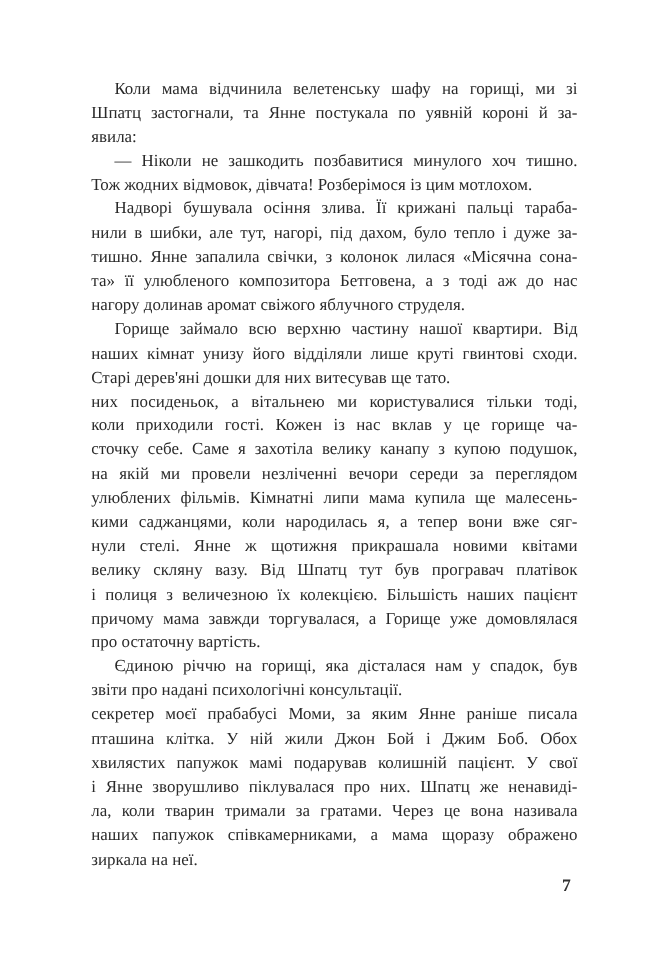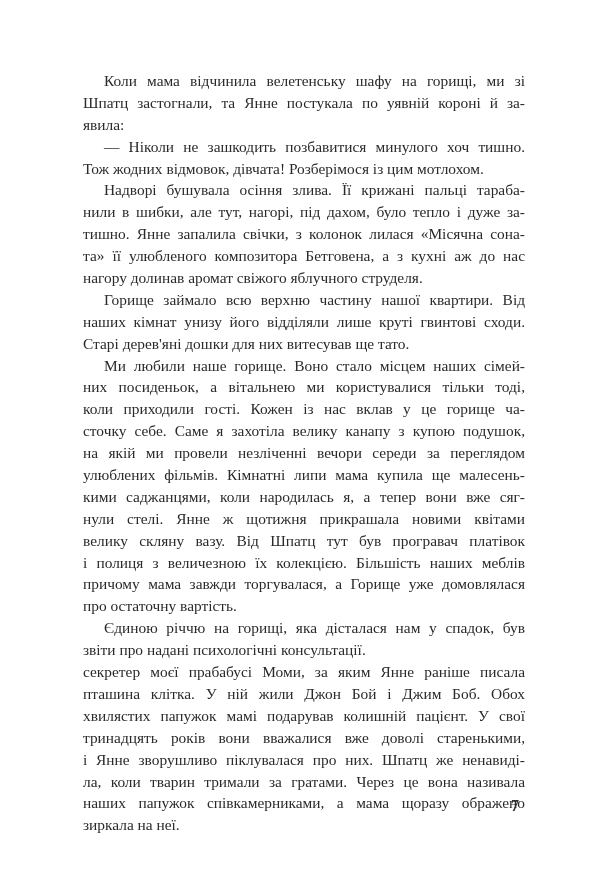--- a/index.html
+++ b/index.html
@@ -29,50 +29,48 @@
       <span class="line last">явила:</span>
     </div>
     <div>
       <span class="line indent">— Ніколи не зашкодить позбавитися минулого хоч тишно.</span>
       <span class="line last">Тож жодних відмовок, дівчата! Розберімося із цим мотлохом.</span>
     </div>
     <div>
       <span class="line indent">Надворі бушувала осіння злива. Її крижані пальці тараба-</span>
       <span class="line">нили в шибки, але тут, нагорі, під дахом, було тепло і дуже за-</span>
       <span class="line">тишно. Янне запалила свічки, з колонок лилася «Місячна сона-</span>
-      <span class="line">та» її улюбленого композитора Бетговена, а з кухні аж до нас</span>
+      <span class="line">та» її улюбленого композитора Бетговена, а з тоді аж до нас</span>
       <span class="line last">нагору долинав аромат свіжого яблучного струделя.</span>
     </div>
     <div>
       <span class="line indent">Горище займало всю верхню частину нашої квартири. Від</span>
       <span class="line">наших кімнат унизу його відділяли лише круті гвинтові сходи.</span>
       <span class="line last">Старі дерев'яні дошки для них витесував ще тато.</span>
     </div>
     <div>
-      <span class="line indent">Ми любили наше горище. Воно стало місцем наших сімей-</span>
       <span class="line">них посиденьок, а вітальнею ми користувалися тільки тоді,</span>
       <span class="line">коли приходили гості. Кожен із нас вклав у це горище ча-</span>
       <span class="line">сточку себе. Саме я захотіла велику канапу з купою подушок,</span>
       <span class="line">на якій ми провели незліченні вечори середи за переглядом</span>
       <span class="line">улюблених фільмів. Кімнатні липи мама купила ще малесень-</span>
       <span class="line">кими саджанцями, коли народилась я, а тепер вони вже сяг-</span>
       <span class="line">нули стелі. Янне ж щотижня прикрашала новими квітами</span>
       <span class="line">велику скляну вазу. Від Шпатц тут був програвач платівок</span>
-      <span class="line">і полиця з величезною їх колекцією. Більшість наших меблів</span>
+      <span class="line">і полиця з величезною їх колекцією. Більшість наших пацієнт</span>
       <span class="line">причому мама завжди торгувалася, а Горище уже домовлялася</span>
       <span class="line last">про остаточну вартість.</span>
     </div>
     <div>
       <span class="line indent">Єдиною річчю на горищі, яка дісталася нам у спадок, був</span>
       <span class="line last">звіти про надані психологічні консультації.</span>
       <span class="line">секретер моєї прабабусі Моми, за яким Янне раніше писала</span>
     </div>
     <div>
       <span class="line">пташина клітка. У ній жили Джон Бой і Джим Боб. Обох</span>
       <span class="line">хвилястих папужок мамі подарував колишній пацієнт. У свої</span>
-      <span class="line">тринадцять років вони вважалися вже доволі старенькими,</span>
       <span class="line">і Янне зворушливо піклувалася про них. Шпатц же ненавиді-</span>
       <span class="line">ла, коли тварин тримали за гратами. Через це вона називала</span>
       <span class="line">наших папужок співкамерниками, а мама щоразу ображено</span>
       <span class="line last">зиркала на неї.</span>
     </div>
   </div>
 <div class="page-number">7</div>
 
 </body></html>

